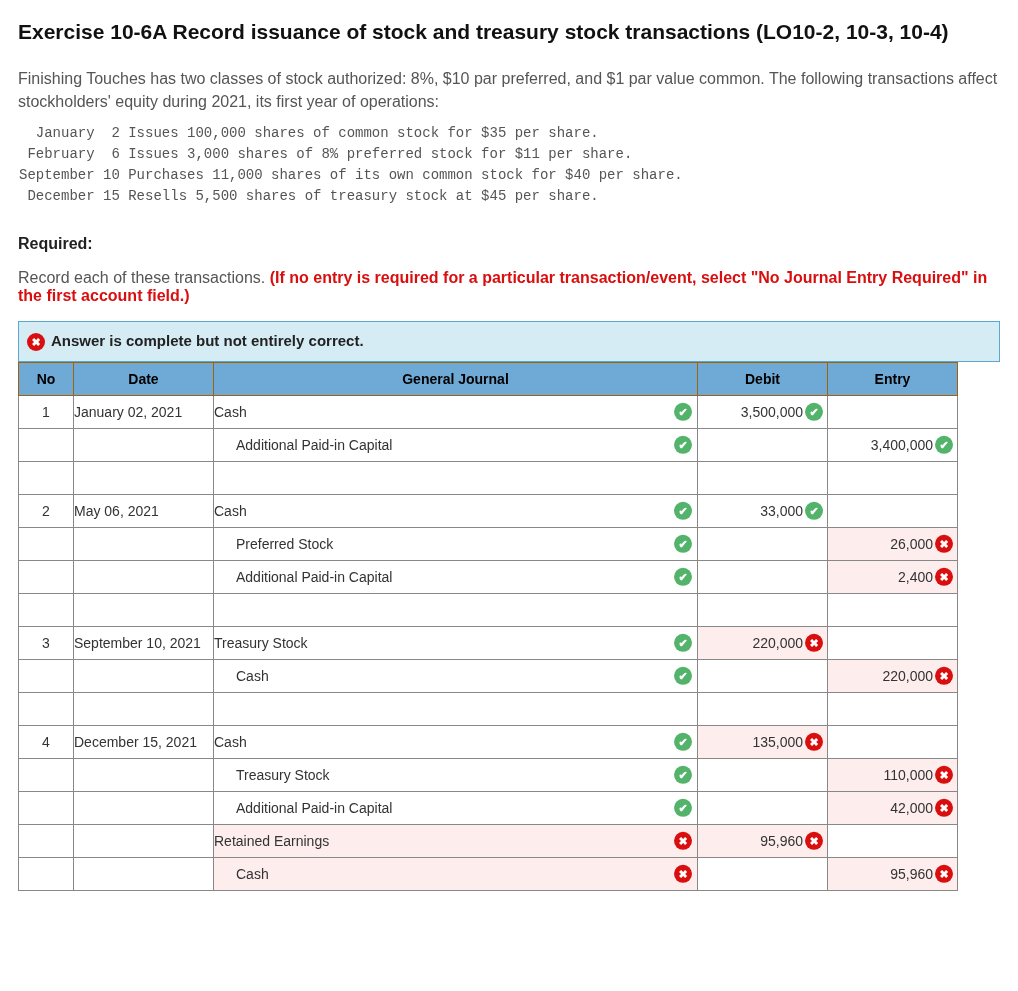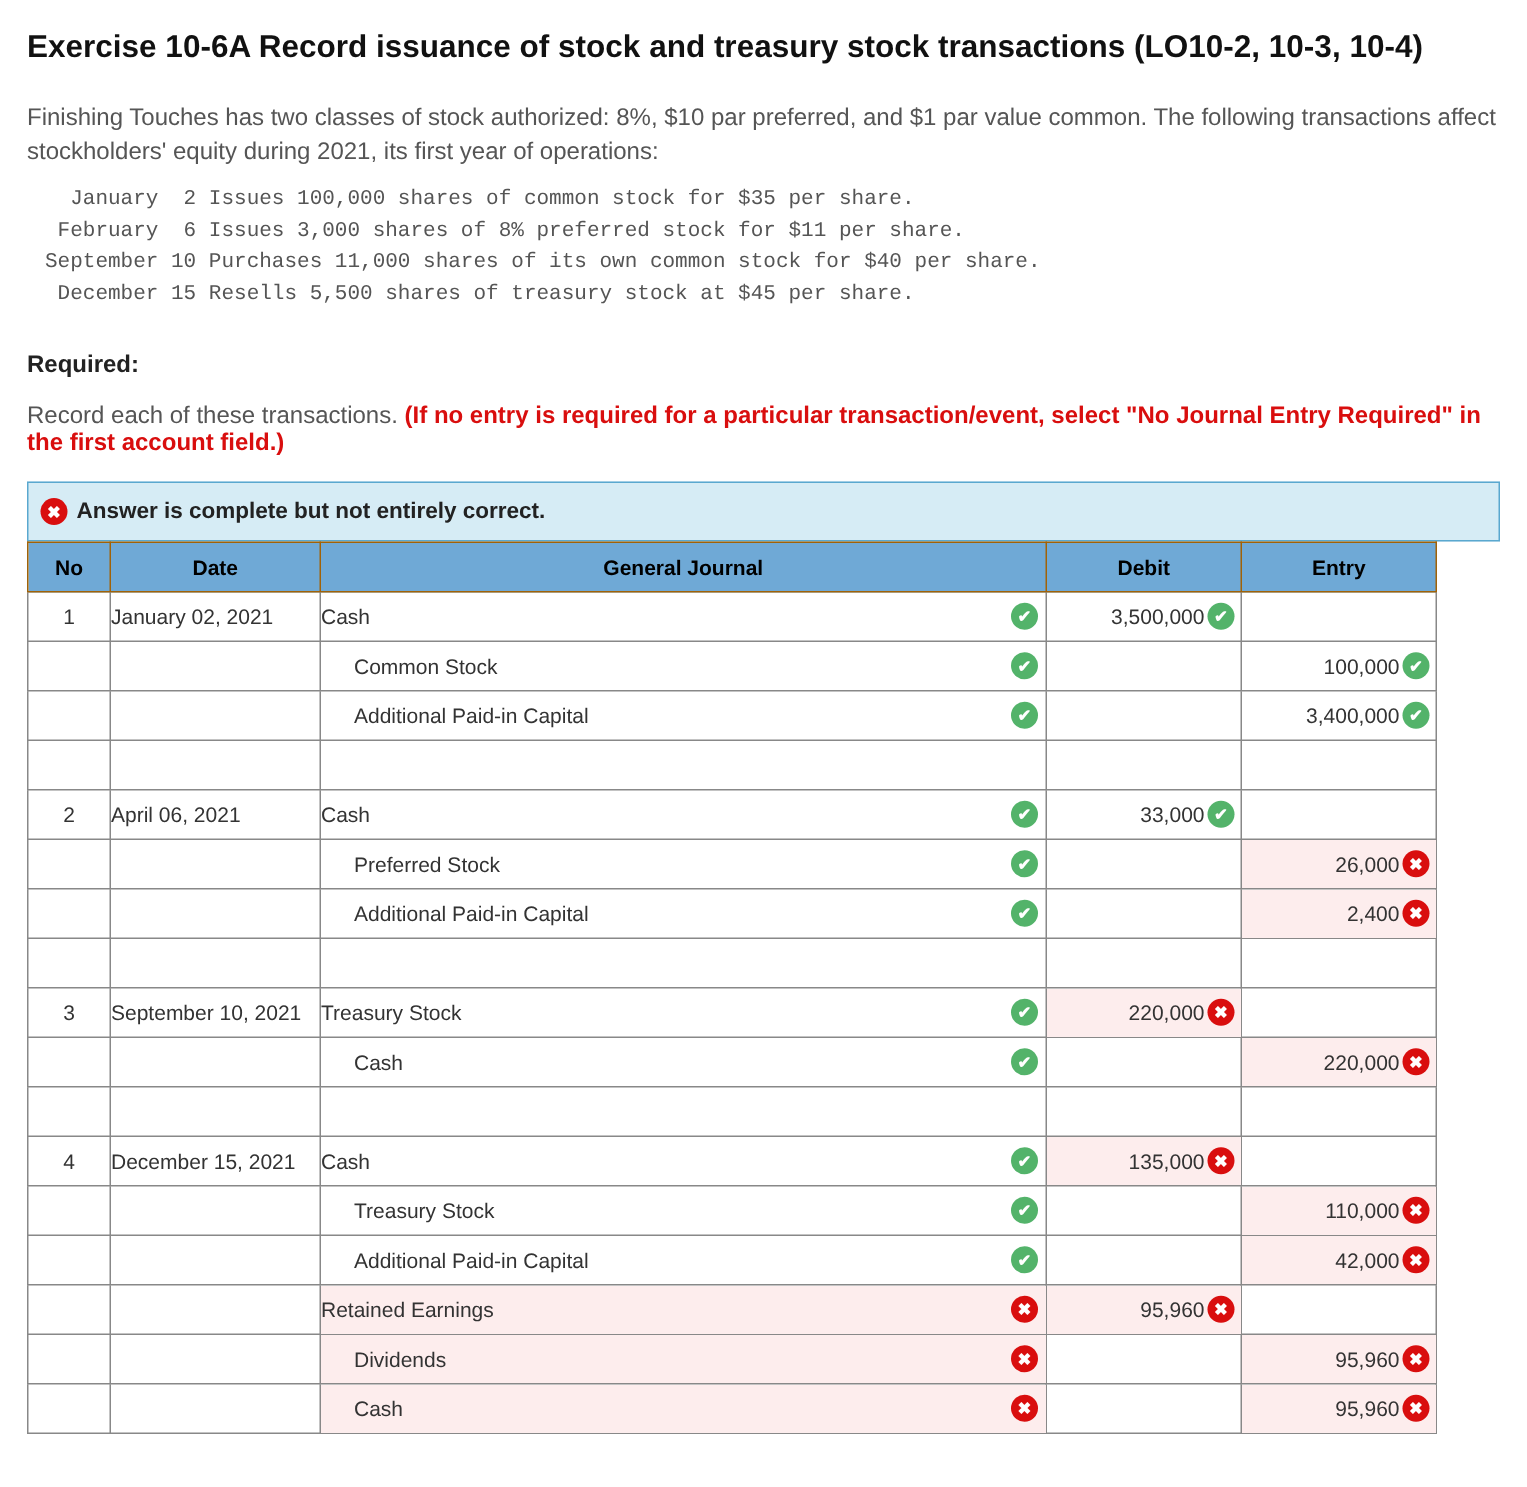--- a/index.html
+++ b/index.html
@@ -20,21 +20,21 @@
     color: #555;
     font-size: 16px;
     line-height: 1.4;
     margin: 22px 0 10px 0;
   }
   pre.mono {
     font-family: "Consolas", "Courier New", monospace;
     font-size: 14px;
     color: #555;
     line-height: 1.5;
-    margin: 8px 0 8px 12px;
+    margin: 8px 0 8px 1px;
     white-space: pre;
   }
   .req-head {
     font-weight: bold;
     color: #222;
     font-size: 16px;
     margin-top: 28px;
   }
   p.req {
     color: #555;
@@ -163,41 +163,34 @@
       <tr>
         <td class="no-cell">1</td>
         <td class="date-cell">January 02, 2021</td>
         <td class="gj-cell"><span>Cash</span><span class="gj-mark"><span class="circ ok"></span></span></td>
         <td class="amt-cell"><span class="val">3,500,000</span><span class="mark"><span class="circ ok"></span></span></td>
         <td class="amt-cell"></td>
       </tr>
       <tr>
         <td class="no-cell"></td>
         <td class="date-cell"></td>
-        <td class="gj-cell indent"><span>Common Stock</span><span class="gj-mark"><span class="circ ok"></span></span></td>
-        <td class="amt-cell"></td>
-        <td class="amt-cell"><span class="val">100,000</span><span class="mark"><span class="circ ok"></span></span></td>
-      </tr>
-      <tr>
-        <td class="no-cell"></td>
-        <td class="date-cell"></td>
         <td class="gj-cell indent"><span>Additional Paid-in Capital</span><span class="gj-mark"><span class="circ ok"></span></span></td>
         <td class="amt-cell"></td>
         <td class="amt-cell"><span class="val">3,400,000</span><span class="mark"><span class="circ ok"></span></span></td>
       </tr>
       <tr>
         <td class="no-cell"></td>
         <td class="date-cell"></td>
         <td class="gj-cell"><span></span></td>
         <td class="amt-cell"></td>
         <td class="amt-cell"></td>
       </tr>
       <tr>
         <td class="no-cell">2</td>
-        <td class="date-cell">April 06, 2021</td>
+        <td class="date-cell">May 06, 2021</td>
         <td class="gj-cell"><span>Cash</span><span class="gj-mark"><span class="circ ok"></span></span></td>
         <td class="amt-cell"><span class="val">33,000</span><span class="mark"><span class="circ ok"></span></span></td>
         <td class="amt-cell"></td>
       </tr>
       <tr>
         <td class="no-cell"></td>
         <td class="date-cell"></td>
         <td class="gj-cell indent"><span>Preferred Stock</span><span class="gj-mark"><span class="circ ok"></span></span></td>
         <td class="amt-cell"></td>
         <td class="amt-cell pink"><span class="val">26,000</span><span class="mark"><span class="circ bad"></span></span></td>
@@ -261,25 +254,18 @@
       <tr>
         <td class="no-cell"></td>
         <td class="date-cell"></td>
         <td class="gj-cell pink"><span>Retained Earnings</span><span class="gj-mark"><span class="circ bad"></span></span></td>
         <td class="amt-cell pink"><span class="val">95,960</span><span class="mark"><span class="circ bad"></span></span></td>
         <td class="amt-cell"></td>
       </tr>
       <tr>
         <td class="no-cell"></td>
         <td class="date-cell"></td>
-        <td class="gj-cell indent pink"><span>Dividends</span><span class="gj-mark"><span class="circ bad"></span></span></td>
-        <td class="amt-cell"></td>
-        <td class="amt-cell pink"><span class="val">95,960</span><span class="mark"><span class="circ bad"></span></span></td>
-      </tr>
-      <tr>
-        <td class="no-cell"></td>
-        <td class="date-cell"></td>
         <td class="gj-cell indent pink"><span>Cash</span><span class="gj-mark"><span class="circ bad"></span></span></td>
         <td class="amt-cell"></td>
         <td class="amt-cell pink"><span class="val">95,960</span><span class="mark"><span class="circ bad"></span></span></td>
       </tr>
     </tbody>
 </table>
 
 </body></html>

